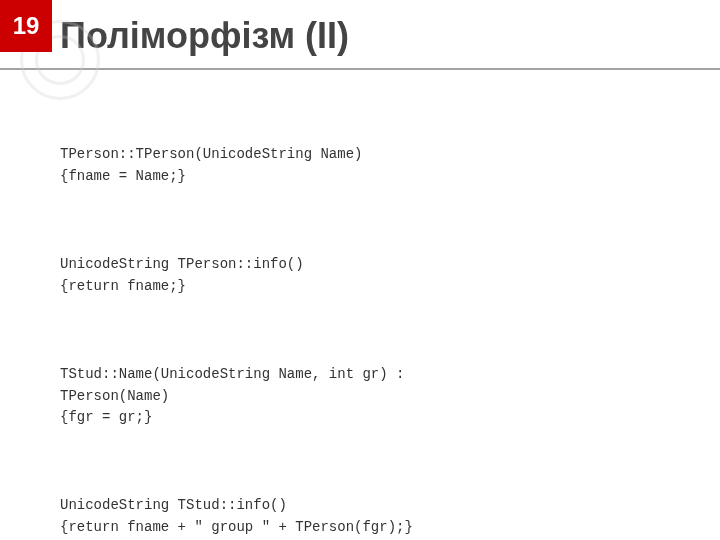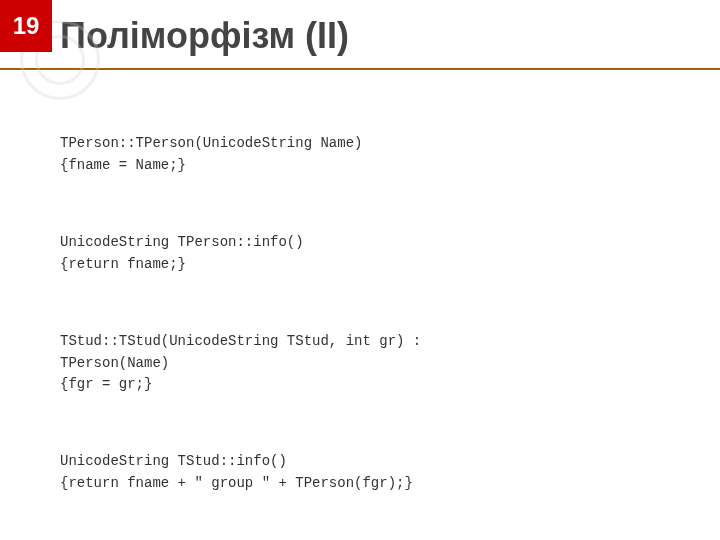--- a/index.html
+++ b/index.html
@@ -67,21 +67,21 @@
       border-radius: 50%;
       border: 3px solid #cccccc;
       opacity: 0.3;
       z-index: 1;
     }
 
     .slide-header {
       display: flex;
       align-items: center;
       padding: 14px 28px 10px 60px;
-      border-bottom: 2px solid #a16207;
+      border-bottom: 2px solid #a3a3a3;
       min-height: 70px;
     }
 
     .slide-title {
       font-size: 36px;
       font-weight: bold;
       color: #444444;
       font-family: Arial, 'Helvetica Neue', sans-serif;
     }
 
@@ -94,20 +94,21 @@
     .code-block {
       font-family: 'Courier New', Courier, monospace;
       font-size: 14px;
       line-height: 1.55;
       color: #333333;
       white-space: pre;
     }
 
     .code-section {
       margin-bottom: 12px;
+      margin-top: 11px;
     }
   </style>
 </head>
 <body>
 
 <div class="slide-container">
 
   <div class="slide-number-badge">
     <span class="slide-number-text">19</span>
   </div>
@@ -118,21 +119,21 @@
   <div class="slide-header">
     <h1 class="slide-title">Поліморфізм (II)</h1>
   </div>
 
   <div class="slide-content">
     <div class="code-block">
       <div class="code-section">TPerson::TPerson(UnicodeString Name)
 {fname = Name;}</div>
       <div class="code-section">UnicodeString TPerson::info()
 {return fname;}</div>
-      <div class="code-section">TStud::TStud(UnicodeString TStud, int gr) :
+      <div class="code-section">TStud::Name(UnicodeString Name, int gr) :
 TPerson(Name)
 {fgr = gr;}</div>
       <div class="code-section">UnicodeString TStud::info()
 {return fname + " group " + TPerson(fgr);}</div>
       
       
     </div>
   </div>
 
 </div>

